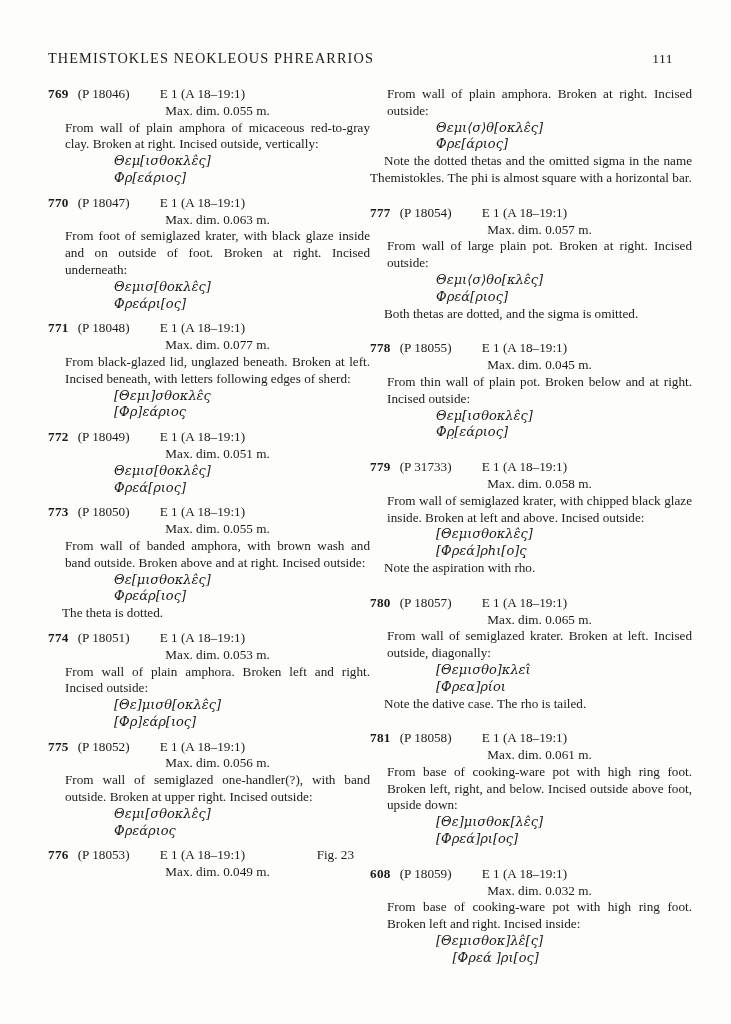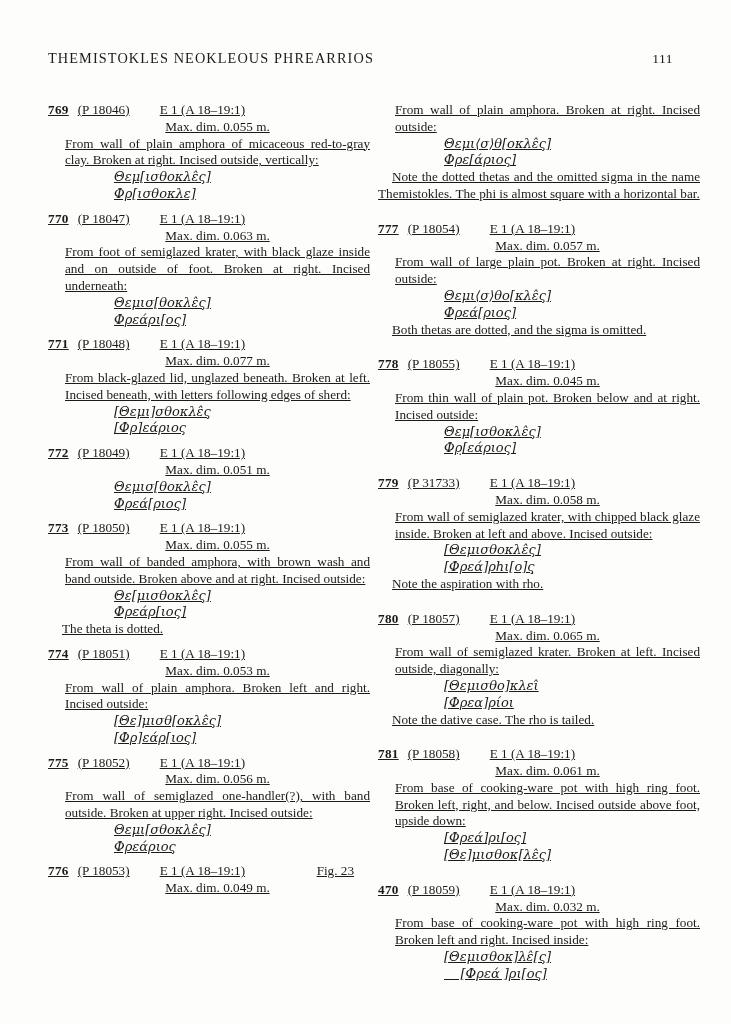--- a/index.html
+++ b/index.html
@@ -26,25 +26,24 @@
     letter-spacing: 1.1px;
     white-space: nowrap;
   }
   .header-page {
     position: absolute; right: 27px; top: 1px;
     font-size: 13.5px;
     letter-spacing: 0.5px;
   }
   .columns {
     position: absolute;
-    top: 102px; left: 48px; width: 652px;
-    display: flex; gap: 8px;
+    top: 86px; left: 48px; width: 652px;
+    display: flex; 
     font-size: 13.2px;
     line-height: 16.8px;
-    text-decoration: underline;
   }
   .col { width: 322px; }
   .entry-heading {
     display: flex;
     align-items: baseline;
     margin-top: 8px;
   }
   .col > .entry-heading:first-child { margin-top: 0; }
   .col-right > .entry-heading { margin-top: 18px; }
   .num { font-weight: bold; margin-right: 9px; letter-spacing: 0.3px; }
@@ -73,21 +72,21 @@
     <div class="col col-left">
         <div class="entry-heading">
           <span class="num">769</span>
           <span class="inv">(P 18046)</span>
           <span class="dep">E 1 (A 18–19:1)</span>
         </div>
         <div class="body-line">Max. dim. 0.055 m.</div>
         <div class="body-para">From wall of plain amphora of micaceous red-to-gray clay. Broken at right. Incised outside, vertically:</div>
         <div class="greek-block">
           <div class="greek-line">Θεμ[ισθοκλε̂ς]</div>
-          <div class="greek-line">Φρ[ισθοκλε]</div>
+          <div class="greek-line">Φρ[εάριος]</div>
         </div>
         <div class="entry-heading">
           <span class="num">770</span>
           <span class="inv">(P 18047)</span>
           <span class="dep">E 1 (A 18–19:1)</span>
         </div>
         <div class="body-line">Max. dim. 0.063 m.</div>
         <div class="body-para">From foot of semiglazed krater, with black glaze inside and on outside of foot. Broken at right. Incised underneath:</div>
         <div class="greek-block">
           <div class="greek-line">Θεμισ[θοκλε̂ς]</div>
@@ -211,25 +210,25 @@
         </div>
         <div class="note-para">Note the dative case. The rho is tailed.</div>
         <div class="entry-heading">
           <span class="num">781</span>
           <span class="inv">(P 18058)</span>
           <span class="dep">E 1 (A 18–19:1)</span>
         </div>
         <div class="body-line">Max. dim. 0.061 m.</div>
         <div class="body-para">From base of cooking-ware pot with high ring foot. Broken left, right, and below. Incised outside above foot, upside down:</div>
         <div class="greek-block">
+          <div class="greek-line">[Θε]μισθοκ[λε̂ς]</div>
           <div class="greek-line">[Φρεά]ρι[ος]</div>
-          <div class="greek-line">[Θε]μισθοκ[λε̂ς]</div>
-        </div>
-        <div class="entry-heading">
-          <span class="num">470</span>
+        </div>
+        <div class="entry-heading">
+          <span class="num">608</span>
           <span class="inv">(P 18059)</span>
           <span class="dep">E 1 (A 18–19:1)</span>
         </div>
         <div class="body-line">Max. dim. 0.032 m.</div>
         <div class="body-para">From base of cooking-ware pot with high ring foot. Broken left and right. Incised inside:</div>
         <div class="greek-block">
           <div class="greek-line">[Θεμισθοκ]λε̂[ς]</div>
           <div class="greek-line">    [Φρεά ]ρι[ος]</div>
         </div>
       </div>

